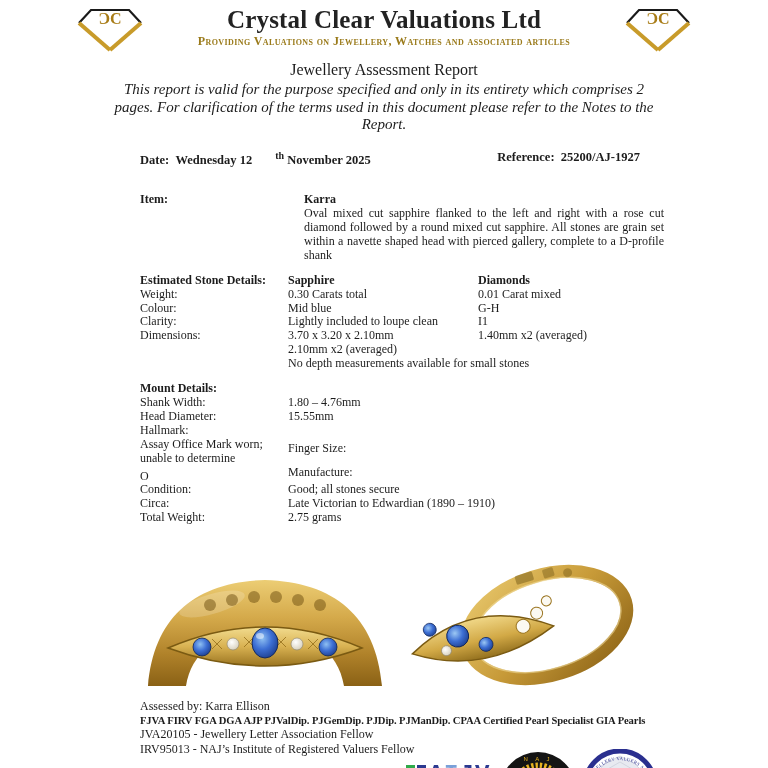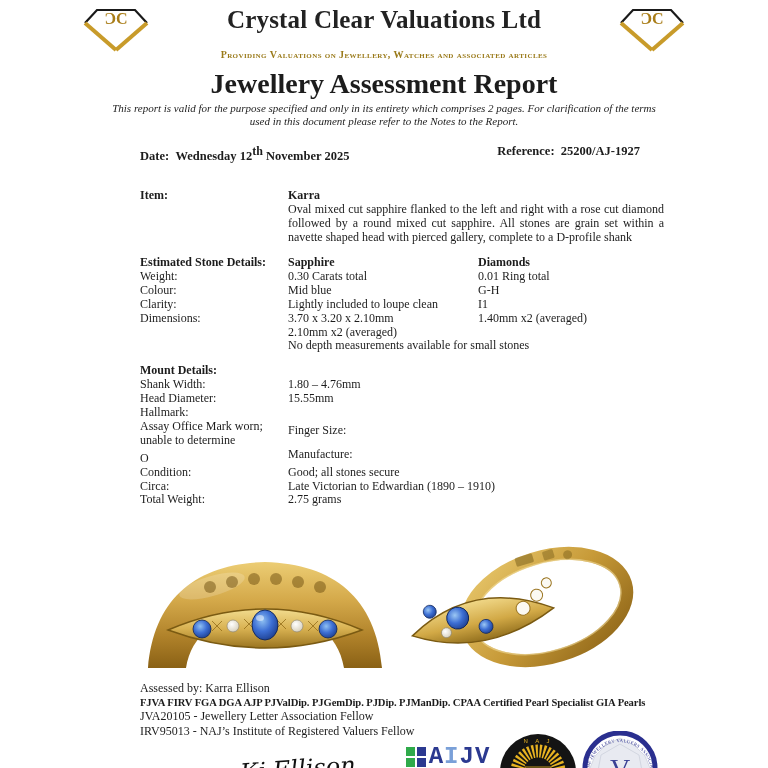--- a/index.html
+++ b/index.html
@@ -3,33 +3,33 @@
 <meta charset="utf-8">
 <style>
   * { margin:0; padding:0; box-sizing:border-box; }
   html,body { background:#fff; }
   .page {
     position:relative; width:768px; height:768px; margin:0 auto;
     background:#ffffff; overflow:hidden;
     font-family:"Liberation Serif", serif; color:#1c1c1c;
   }
   
-  .header { display:flex; align-items:flex-start; justify-content:center; gap:18px; padding-top:7px; }
+  .header { display:flex; align-items:flex-start; justify-content:center; gap:24px; padding-top:7px; }
   .cc-logo { width:70px; height:46px; flex:0 0 auto; }
   .header-center { text-align:center; width:430px; }
   .company-name { font-size:25px; font-weight:600; letter-spacing:.2px; color:#222; line-height:1.05; }
-  .tagline { font-size:10px; font-weight:bold; color:#9a7a1a; font-variant:small-caps; letter-spacing:.4px; margin-top:16px; }
-  
-  .report-title { text-align:center; font-size:28px; font-weight:bold; margin-top:8px; }
-  .disclaimer { text-align:center; font-style:italic; font-size:11px; line-height:1.18; max-width:545px; margin:2px auto 16px; }
+  .tagline { font-size:12px; font-weight:bold; color:#9a7a1a; font-variant:small-caps; letter-spacing:.4px; margin-top:1px; }
+  
+  .report-title { text-align:center; font-size:16px; font-weight:normal; margin-top:8px; }
+  .disclaimer { text-align:center; font-style:italic; font-size:15px; line-height:1.18; max-width:545px; margin:2px auto 16px; }
   .date-row { display:flex; justify-content:space-between; font-weight:bold; font-size:12.5px; margin:13px 128px 0 140px; }
-  .date-row sup { font-size:12px; }
+  .date-row sup { font-size:10px;margin-left:23px; }
   
   .body-text { font-size:12px; line-height:13.9px; }
-  .item-grid { display:grid; grid-template-columns:148px 1fr; margin:25px 104px 0 140px; }
+  .item-grid { display:grid; grid-template-columns:148px 1fr; margin:25px 104px 0 140px;gap:16px; }
   .item-desc { text-align:justify; }
   .bold { font-weight:bold; }
   .detail-grid { display:grid; grid-template-columns:148px 190px 1fr; margin:11px 125px 0 140px; }
   .detail-grid .span2 { grid-column:2 / 4; }
   .mount-grid { display:grid; grid-template-columns:148px 1fr; margin:11px 125px 0 140px; }
   .gap-top { margin-top:4px; }
   
   .photos { display:flex; align-items:flex-end; gap:12px; margin:27px 0 0 140px; height:140px; }
   
   .assessor { margin:7px 110px 0 140px; font-size:12px; line-height:15px; }
@@ -90,21 +90,21 @@
     </div>
   </div>
 
   <div class="detail-grid body-text">
     <div class="bold">Estimated Stone Details:</div>
     <div class="bold">Sapphire</div>
     <div class="bold">Diamonds</div>
 
     <div>Weight:</div>
     <div>0.30 Carats total</div>
-    <div>0.01 Ring total</div>
+    <div>0.01 Carat mixed</div>
 
     <div>Colour:</div>
     <div>Mid blue</div>
     <div>G-H</div>
 
     <div>Clarity:</div>
     <div>Lightly included to loupe clean</div>
     <div>I1</div>
 
     <div>Dimensions:</div>

